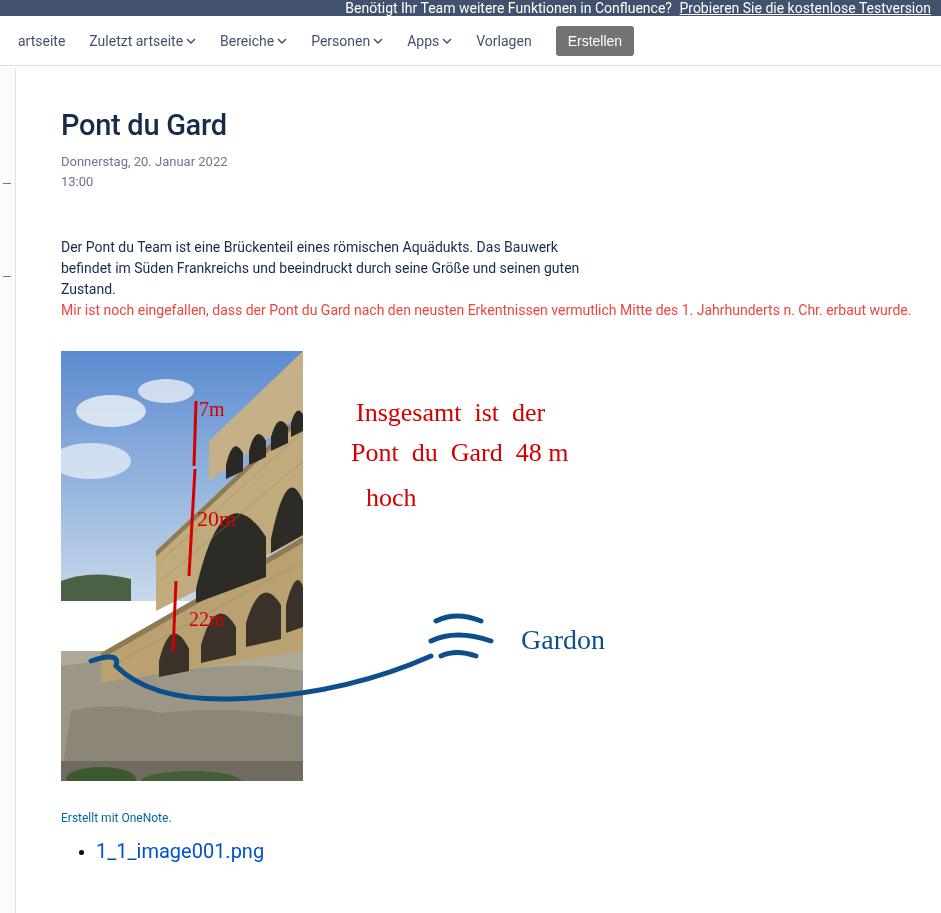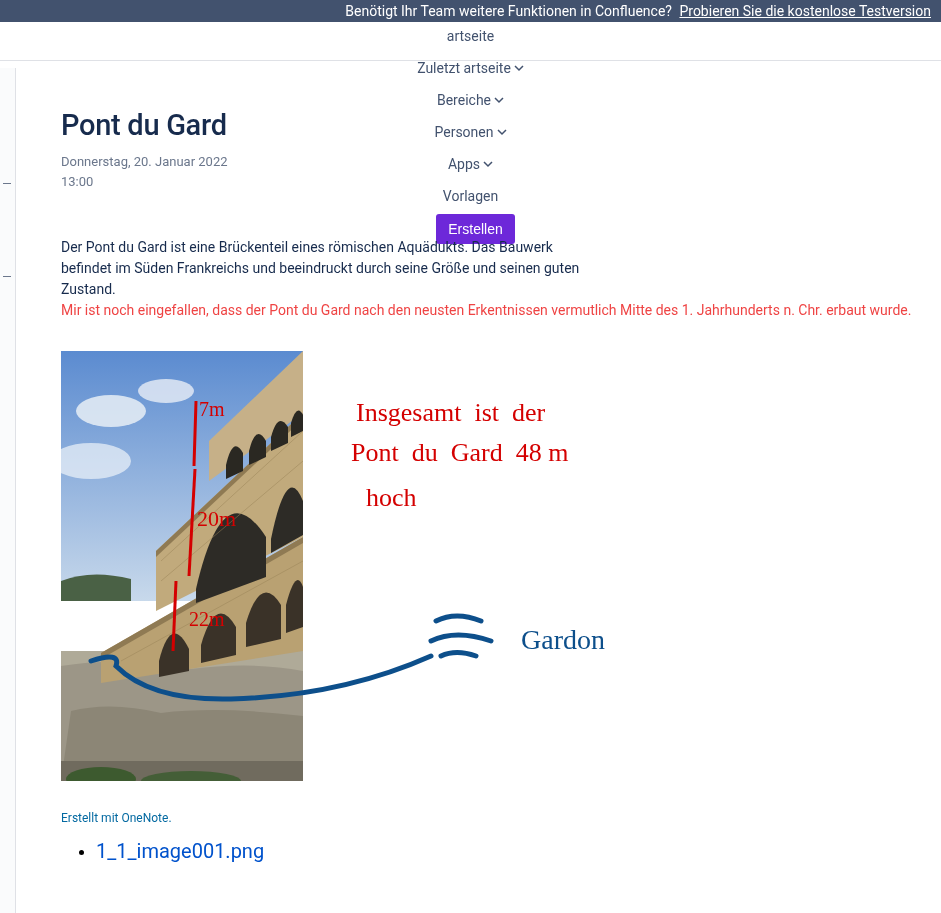--- a/index.html
+++ b/index.html
@@ -9,50 +9,49 @@
       width: 941px;
       height: 913px;
       overflow: hidden;
       position: relative;
     }
     .banner {
       background: #42526e;
       color: #fff;
       font-size: 14px;
       padding: 0 10px;
-      height: 22px;
+      height: 16px;
       text-align: right;
       display: flex;
       justify-content: flex-end;
       align-items: center;
       white-space: nowrap;
     }
     .banner a { color: #fff; text-decoration: underline; margin-left: 4px; }
     .nav {
-      height: 39px;
+      height: 50px;
       display: flex;
       align-items: center;
       padding: 0 8px;
       border-bottom: 1px solid #dfe1e6;
       gap: 4px;
       background: #fff;
-      flex-direction: column;
     }
     .nav-item {
       padding: 6px 10px;
       font-size: 14px;
       color: #42526e;
       display: inline-flex;
       align-items: center;
       border-radius: 3px;
       cursor: pointer;
     }
     .chevron { margin-left: 3px; width: 10px; height: 10px; }
     .btn-primary {
-      background: #6d28d9;
+      background: #737373;
       color: #fff;
       border: none;
       border-radius: 3px;
       padding: 7px 12px;
       font-size: 14px;
       margin-left: 10px;
       cursor: pointer;
     }
     .sidebar {
       position: absolute;
@@ -166,21 +165,21 @@
 <div class="sidebar"></div>
 
 <main class="main">
   <h1 class="page-title">Pont du Gard</h1>
   <div class="meta">
     <div>Donnerstag, 20. Januar 2022</div>
     <div>13:00</div>
   </div>
 
   <div class="content-body">
-    <p style="max-width:540px;">Der Pont du Gard ist eine Brückenteil eines römischen Aquädukts. Das Bauwerk befindet im Süden Frankreichs und beeindruckt durch seine Größe und seinen guten Zustand.</p>
+    <p style="max-width:540px;">Der Pont du Team ist eine Brückenteil eines römischen Aquädukts. Das Bauwerk befindet im Süden Frankreichs und beeindruckt durch seine Größe und seinen guten Zustand.</p>
     <p class="highlight">Mir ist noch eingefallen, dass der Pont du Gard nach den neusten Erkentnissen vermutlich Mitte des 1. Jahrhunderts n. Chr. erbaut wurde.</p>
   </div>
 
   <div class="image-area">
     <svg class="photo" viewBox="0 0 242 430">
 
       <defs>
         <linearGradient id="sky" x1="0" y1="0" x2="0" y2="1">
           <stop offset="0" stop-color="#5b8bd0"></stop>
           <stop offset="1" stop-color="#c8d9eb"></stop>

